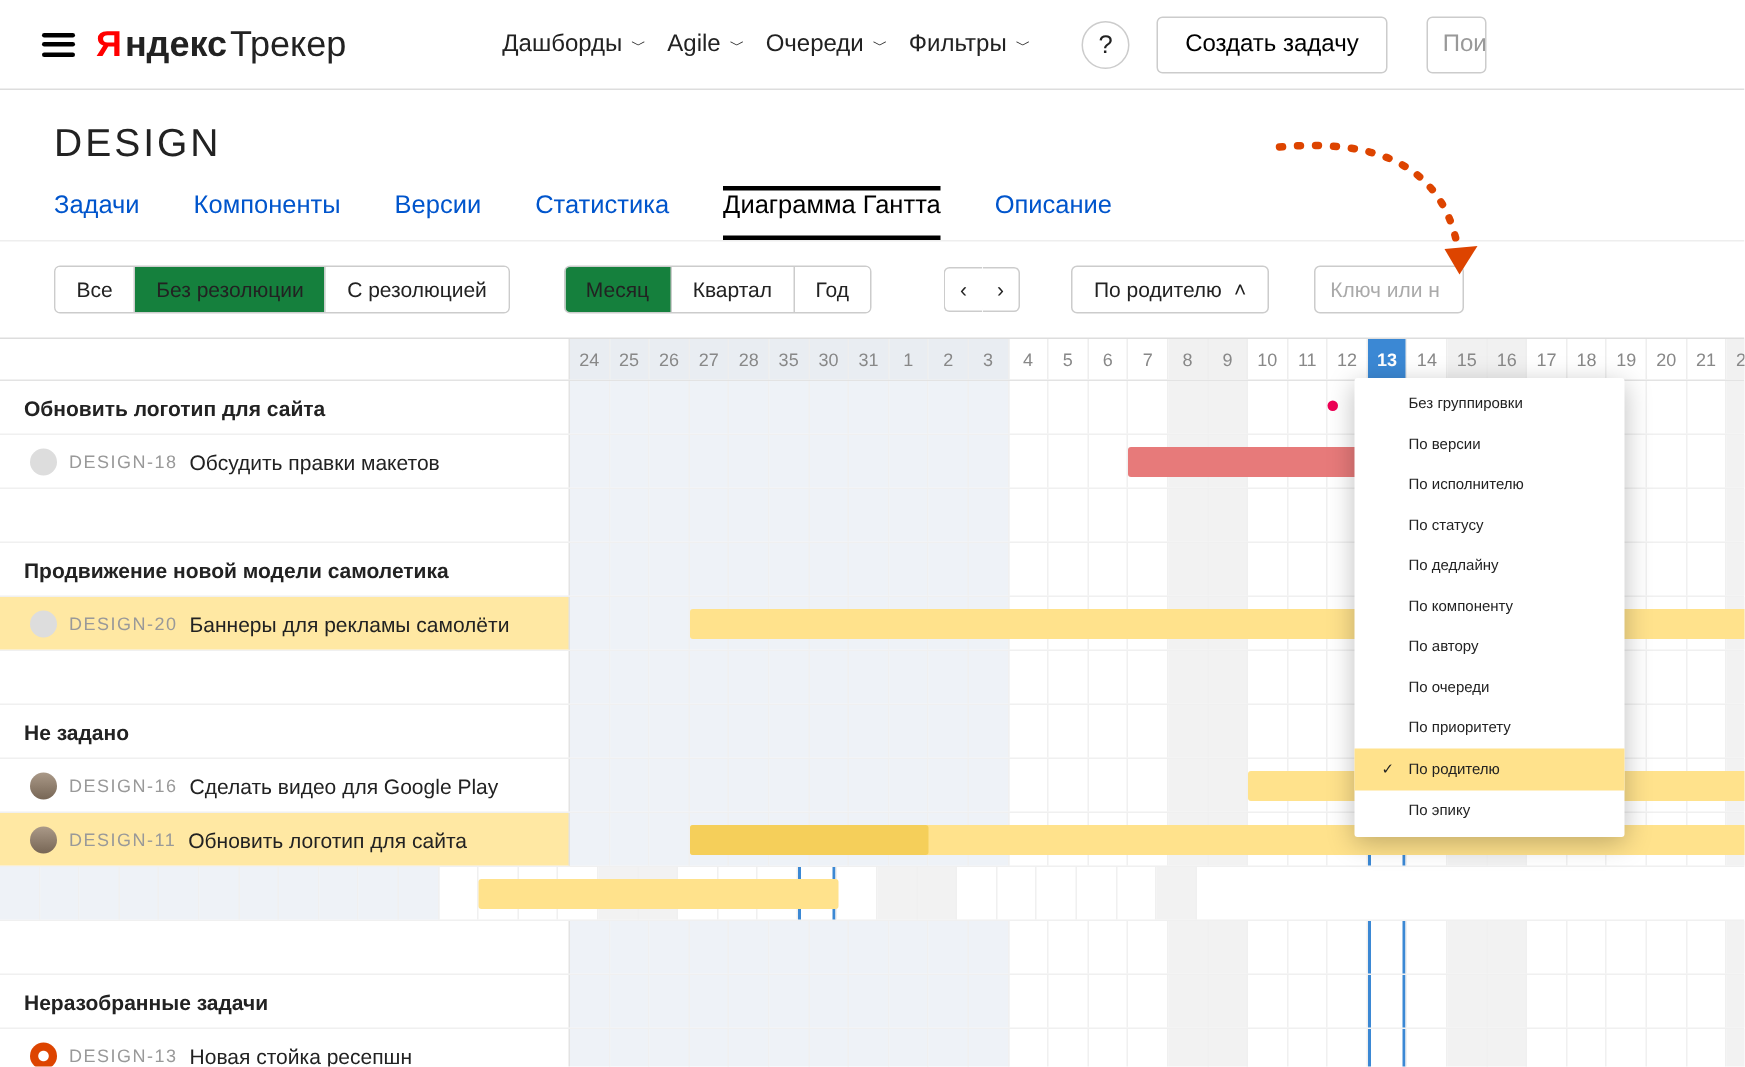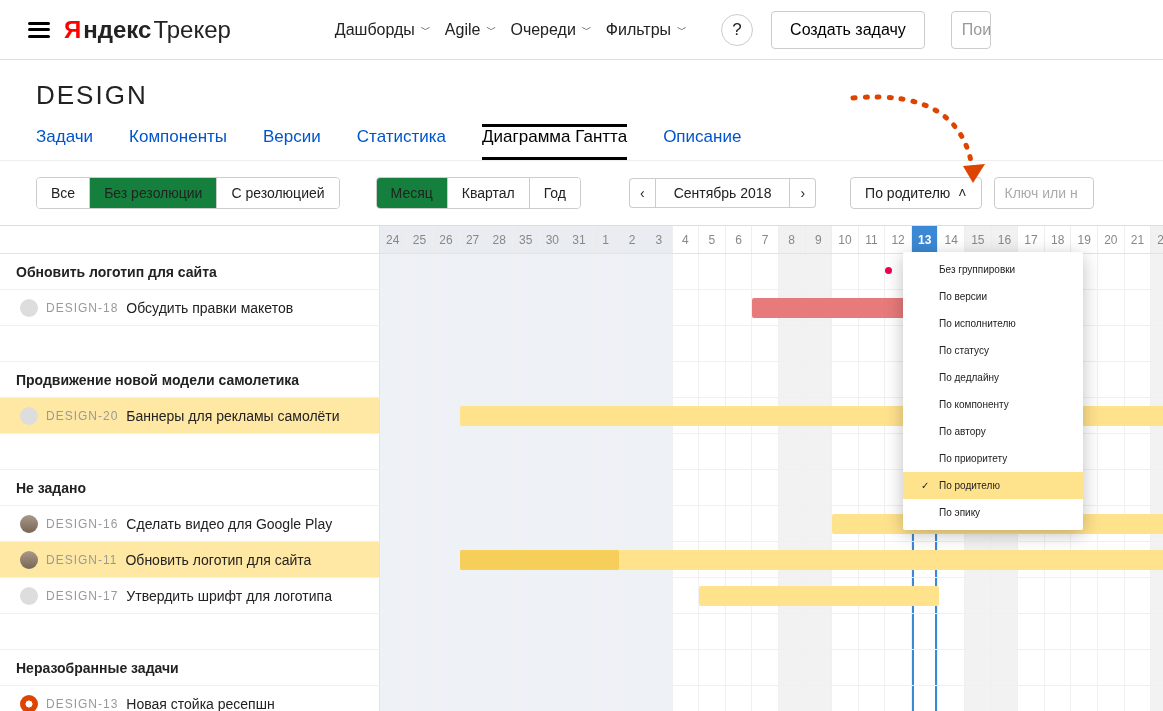--- a/index.html
+++ b/index.html
@@ -25,21 +25,21 @@
 .btn-group{display:inline-flex;border:1px solid #ccc;border-radius:4px;overflow:hidden}
 .btn-group .seg{padding:7px 14px;font-size:14px;border-right:1px solid #ccc;cursor:pointer;background:#fff}
 .btn-group .seg:last-child{border-right:0}
 .btn-group .seg.sel{background:#15803d}
 .pager{display:flex;align-items:center;margin-left:40px}
 .pg-arrow{border:1px solid #ccc;padding:6px 10px;font-size:14px;background:#fff;cursor:pointer}
 .pg-arrow.l{border-radius:4px 0 0 4px;border-right:0}
 .pg-arrow.r{border-radius:0 4px 4px 0;border-left:0}
 .pg-label{border:1px solid #ccc;padding:6px 18px;font-size:14px}
 .group-btn{margin-left:26px;border:1px solid #ccc;border-radius:4px;padding:7px 14px;font-size:14px;display:flex;align-items:center;gap:8px;cursor:pointer;background:#fff}
-.filter-stub{margin-left:4px;border:1px solid #ccc;border-radius:4px;padding:7px 10px;font-size:14px;color:#aaa;width:100px;overflow:hidden;white-space:nowrap}
+.filter-stub{margin-left:22px;border:1px solid #ccc;border-radius:4px;padding:7px 10px;font-size:14px;color:#aaa;width:100px;overflow:hidden;white-space:nowrap}
 .gantt{position:relative;border-top:1px solid #ddd}
 .dates{display:flex;height:28px;border-bottom:1px solid #e3e3e3;font-size:12px;color:#888}
 .dates .tcol{flex:0 0 380px;border-right:1px solid #e3e3e3}
 .dates .dcell{flex:0 0 26.6px;text-align:center;line-height:28px;border-right:1px solid #eee}
 .dates .dcell.wk{background:#f1f1f1}
 .dates .dcell.past{background:#e9edf2}
 .dates .dcell.today{background:#3b88d4;color:#fff;font-weight:bold}
 .rows{position:relative}
 .row{display:flex;height:36px;border-bottom:1px solid #f0f0f0}
 .row.group{font-weight:bold}
@@ -121,21 +121,20 @@
     <div class="seg sel">Без резолюции</div>
     <div class="seg">С резолюцией</div>
   </div>
   <div class="btn-group" style="margin-left:28px">
     <div class="seg sel">Месяц</div>
     <div class="seg">Квартал</div>
     <div class="seg">Год</div>
   </div>
   <div class="pager">
     <div class="pg-arrow l">‹</div>
-    <div class="pg-label">Сентябрь 2018</div>
     <div class="pg-arrow r">›</div>
   </div>
   <div class="group-btn">
     <span>По родителю</span>
       <span>˄</span>
   </div>
   <div class="filter-stub">Ключ или н</div>
 </div>
 
 <div class="gantt">
@@ -507,25 +506,20 @@
           <div class="cell"></div>
           <div class="cell"></div>
           <div class="cell"></div>
           <div class="cell"></div>
           <div class="cell wk"></div>
           <div class="bar yellow" style="left: 79.8px; width: 984.2px;"></div>
           <div class="bar yellow-dk" style="left: 79.8px; width: 159.6px;"></div>
         </div>
       </div>
       <div class="row">
-        <div class="tcol indent">
-          <div class="avatar none"></div>
-          <span class="key">DESIGN-17</span>
-          <span>Утвердить шрифт для логотипа</span>
-        </div>
         <div class="cells">
           <div class="cell wk past"></div>
           <div class="cell wk past"></div>
           <div class="cell past"></div>
           <div class="cell past"></div>
           <div class="cell past"></div>
           <div class="cell past"></div>
           <div class="cell past"></div>
           <div class="cell wk past"></div>
           <div class="cell wk past"></div>
@@ -686,20 +680,24 @@
       <span class="check"></span>
       <span>По дедлайну</span>
     </div>
     <div class="opt">
       <span class="check"></span>
       <span>По компоненту</span>
     </div>
     <div class="opt">
       <span class="check"></span>
       <span>По автору</span>
+    </div>
+    <div class="opt">
+      <span class="check"></span>
+      <span>По очереди</span>
     </div>
     <div class="opt">
       <span class="check"></span>
       <span>По приоритету</span>
     </div>
     <div class="opt sel">
       <span class="check">✓</span>
       <span>По родителю</span>
     </div>
     <div class="opt">

